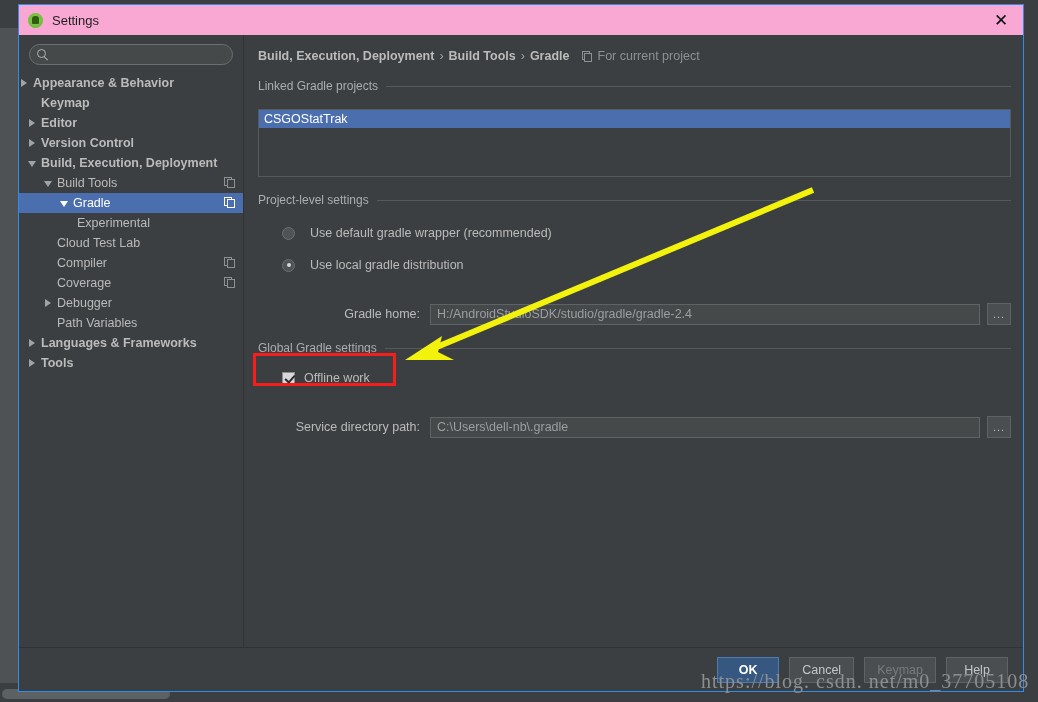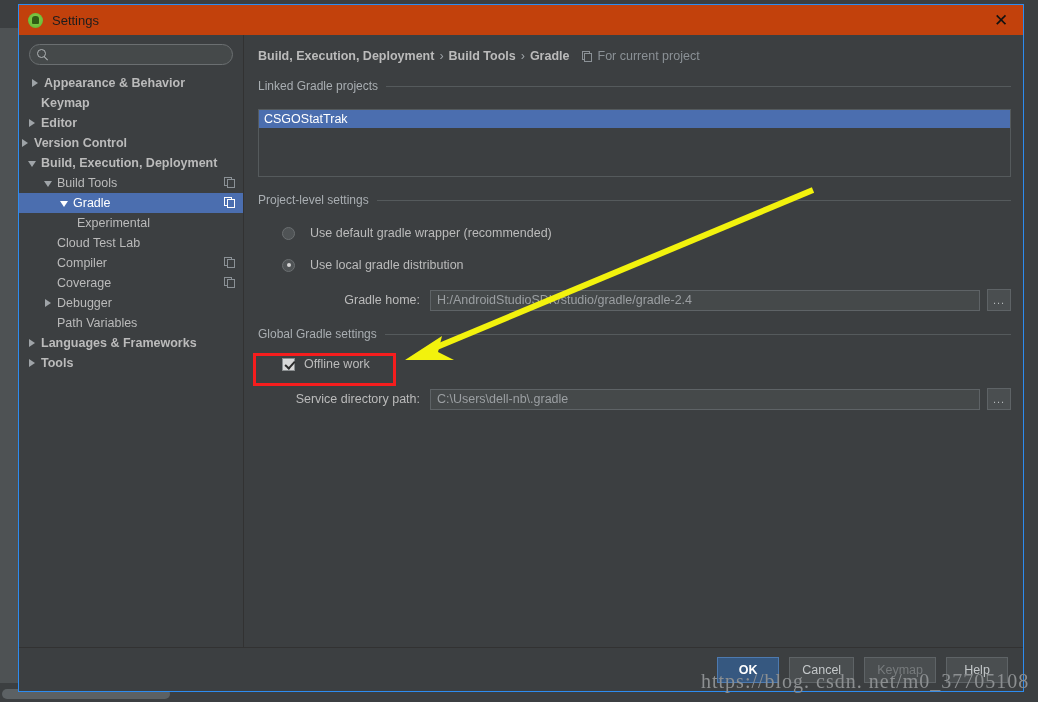--- a/index.html
+++ b/index.html
@@ -38,21 +38,21 @@
 
   
   #settings-dialog {
     position: absolute; left: 18px; top: 4px;
     width: 1006px; height: 688px;
     border: 1px solid #2d8cf0;
     background: #3c3f41;
     display: flex; flex-direction: column;
   }
   .titlebar {
-    height: 30px; background: #c2410c;
+    height: 30px; background: #f9a8d4;
     display: flex; align-items: center;
     flex: 0 0 30px;
     position: relative;
   }
   .titlebar .app-icon {
     width: 15px; height: 15px; margin-left: 9px; margin-right: 9px;
     border-radius: 50%;
     background: radial-gradient(circle at 50% 45%, #8ed14f 0%, #6fbf3a 62%, #4f9c26 100%);
     position: relative;
   }
@@ -194,21 +194,21 @@
     background: #4f5355; border: 1px solid #6b6f71;
     flex: 0 0 13px; position: relative; margin-right: 9px;
   }
   .radio.checked::after {
     content: ""; position: absolute; left: 3.5px; top: 3.5px;
     width: 4px; height: 4px; border-radius: 50%; background: #d6d6d6;
   }
   .radio-label { font-size: 12.5px; color: #bbbbbb; }
 
   .field-row {
-    display: flex; align-items: center; margin-top: 14px;
+    display: flex; align-items: center; margin-top: 28px;
   }
   .field-label {
     font-size: 12.5px; color: #bbbbbb; text-align: right;
     padding-right: 10px; white-space: nowrap;
   }
   .field-label.gh { width: 172px; flex: 0 0 172px; }
   .field-label.sd { width: 172px; flex: 0 0 172px; }
   .text-field {
     flex: 1; height: 21px; border: 1px solid #5e6366;
     background: #45494a; color: #9b9fa2; font-size: 12.5px;
@@ -302,33 +302,33 @@
   <div class="dialog-body">
 
     <div class="left-pane">
       <div class="search-wrap">
         <div class="search-box">
           <span class="search-icon"></span>
           <input class="search-input" type="text" placeholder="" value="" style="">
         </div>
       </div>
       <div class="tree" id="sidebar-tree">
-          <div class="tree-row bold" style="padding-left: 11px;">
+          <div class="tree-row bold" style="padding-left: 0;">
             <span class="arrow right"></span>
             <span class="label">Appearance &amp; Behavior</span>
           </div>
           <div class="tree-row bold" style="padding-left: 8px; align-items: center;">
             <span class="arrow"></span>
             <span class="label">Keymap</span>
           </div>
           <div class="tree-row bold" style="padding-left: 8px;">
             <span class="arrow right"></span>
             <span class="label">Editor</span>
           </div>
-          <div class="tree-row bold" style="padding-left: 1px;">
+          <div class="tree-row bold" style="padding-left: 8px;">
             <span class="arrow right"></span>
             <span class="label">Version Control</span>
           </div>
           <div class="tree-row bold" style="padding-left: 8px;">
             <span class="arrow down"></span>
             <span class="label">Build, Execution, Deployment</span>
           </div>
           <div class="tree-row" style="padding-left: 24px;">
             <span class="arrow down"></span>
             <span class="label">Build Tools</span>

